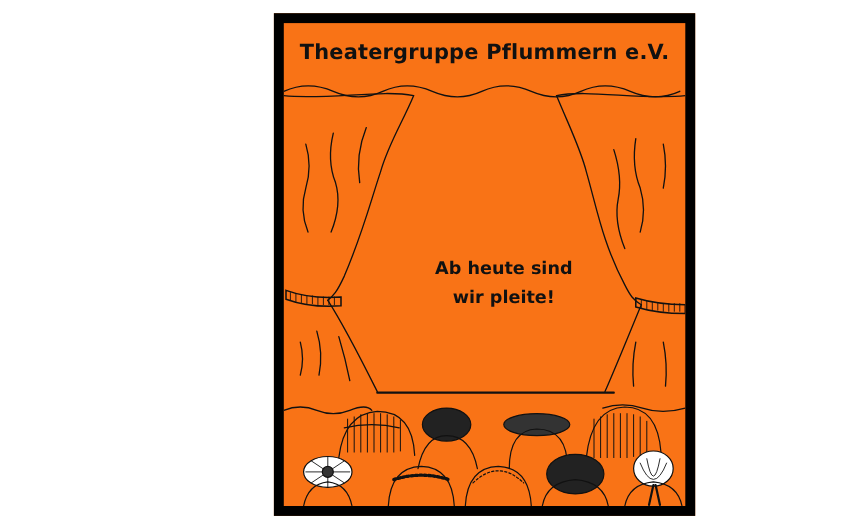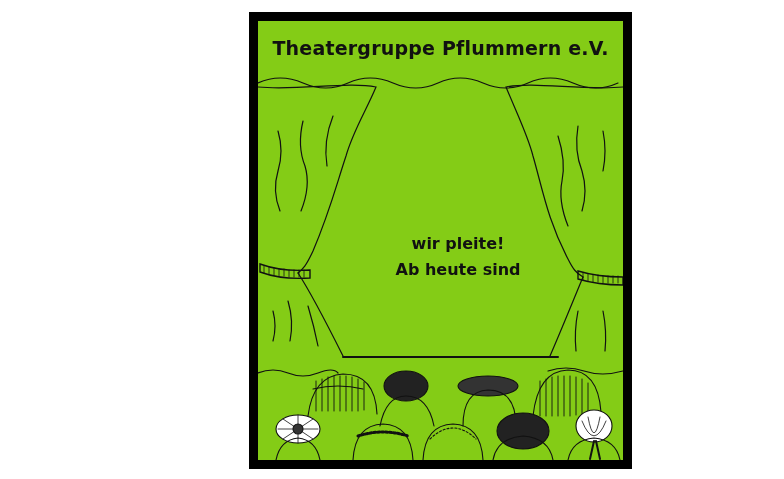--- a/index.html
+++ b/index.html
@@ -1,21 +1,21 @@
 <!DOCTYPE html>
 <html><head>
   <meta charset="utf-8">
   <style>
     html, body { margin: 0; padding: 0; background: #ffffff; }
     body { width: 784px; height: 479px; position: relative; overflow: hidden; }
     .frame {
       position: absolute; left: 249px; top: 12px;
       width: 365px; height: 439px;
       border: 9px solid #000;
-      background: #84cc16;
+      background: #f97316;
     }
     .title {
       position: absolute; left: 0; right: 0; top: 16px;
       text-align: center;
       font-family: "DejaVu Sans", sans-serif;
       font-weight: bold; font-size: 19px; color: #111;
       letter-spacing: 0.2px;
     }
     .speech {
       position: absolute; left: 100px; width: 200px; top: 210px;
@@ -85,16 +85,16 @@
       <path d="M235,439 q4,-22 30,-24 q26,2 30,24"></path>
       <ellipse cx="336" cy="405" rx="18" ry="16" fill="#fff"></ellipse>
       <path d="M324,400 q12,30 24,0 M330,396 q6,32 12,0" stroke-width="0.8"></path>
       <path d="M336,420 l-4,18 M338,420 l4,18" stroke-width="2"></path>
       <path d="M310,439 q4,-20 26,-22 q22,2 26,22"></path>
     </g>
   </svg>
 
   <div class="title">Theatergruppe Pflummern e.V.</div>
   <div class="speech">
+    <div>Ab heute sind</div>
     <div>wir pleite!</div>
-    <div>Ab heute sind</div>
   </div>
 </div>
 
 </body></html>

